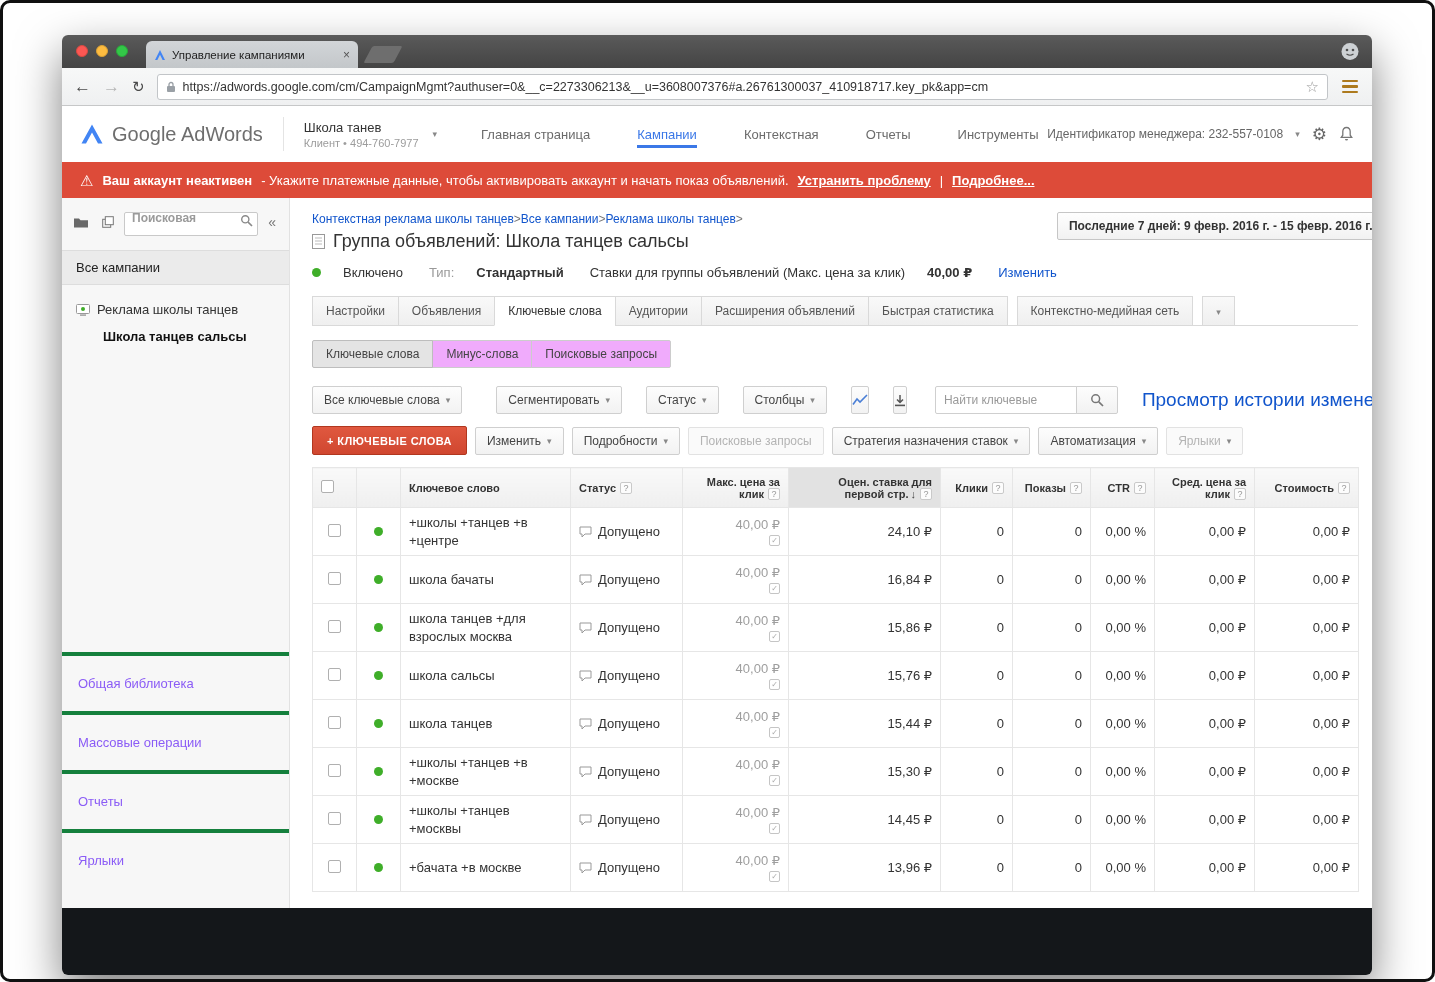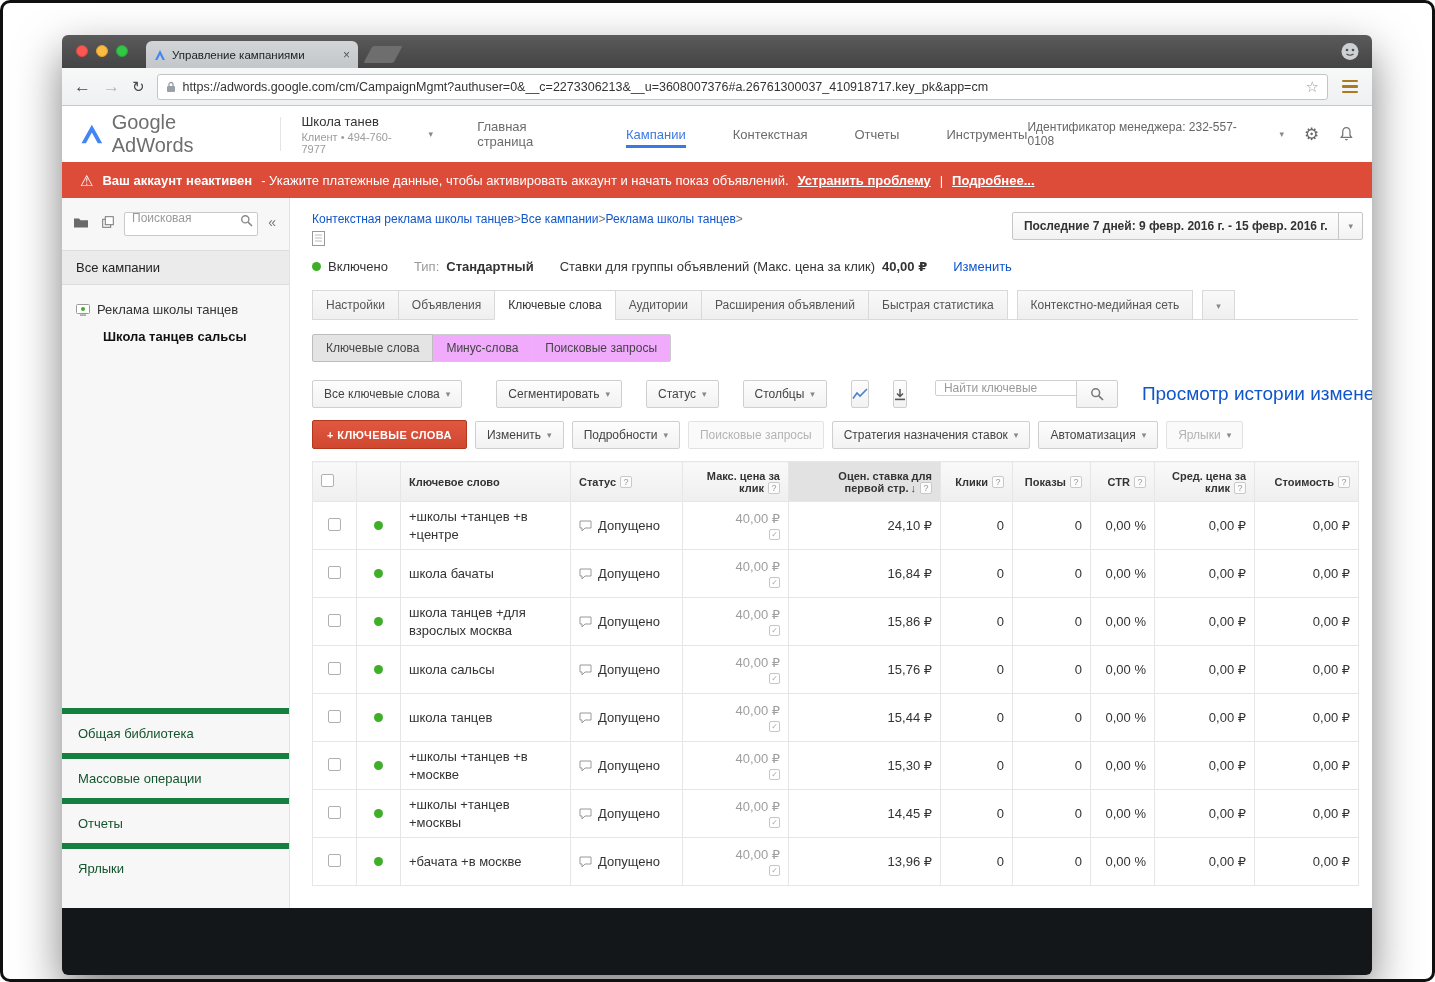--- a/index.html
+++ b/index.html
@@ -51,67 +51,67 @@
   .logo { display:flex; align-items:center; gap:8px; cursor:pointer; }
   .logo-text { font-size:20px; color:#6e6e6e; }
   .hdr-div { width:1px; height:34px; background:#e4e4e4; margin:0 20px; }
   .acct-name { font-size:13px; color:#333; }
   .acct-meta { font-size:11px; color:#9c9c9c; margin-top:2px; }
   .caret { font-size:9px; color:#888; }
   .acct-caret { margin-left:14px; cursor:pointer; }
   .gnav { display:flex; gap:47px; margin-left:44px; align-items:center; height:100%; }
   .gnav-item { font-size:13px; color:#6b6b6b; cursor:pointer; padding:6px 0; }
   .gnav-item.active { color:#3b78e7; border-bottom:3px solid #3b78e7; padding-bottom:3px; }
-  .hdr-right { margin-left:auto; display:flex; align-items:center; gap:20px; }
+  .hdr-right { margin-left:auto; display:flex; align-items:center; gap:12px; }
   .manager { font-size:12px; color:#666; cursor:pointer; }
   .gear { font-size:17px; color:#666; cursor:pointer; line-height:1; }
 
   
   .banner { height:36px; background:#dd4b39; color:#fff; display:flex; align-items:center;
     padding:0 18px; gap:9px; font-size:13px; flex:none; }
   .warn { font-size:15px; line-height:1; }
   .banner b { font-weight:bold; }
   .banner .blink { font-weight:bold; text-decoration:underline; cursor:pointer; }
 
   
   .body-row { flex:1; display:flex; min-height:0; }
 
   .sidebar { width:228px; flex:none; background:#f7f7f7; border-right:1px solid #e2e2e2;
     display:flex; flex-direction:column; }
   .side-top { display:flex; align-items:center; gap:5px; padding:10px 8px 8px; }
   .icon-btn { width:22px; height:20px; display:flex; align-items:center; justify-content:center; cursor:pointer; }
   .side-search { flex:1; position:relative; }
   .side-search input { width:100%; height:24px; border:1px solid #c9c9c9; border-radius:2px;
     padding:0 22px 12px 7px; font-size:12px; color:#333; background:#fff;
-    font-family:"Liberation Sans","DejaVu Sans",sans-serif; }
+    font-family:"Liberation Sans","DejaVu Sans",sans-serif;font-weight:bold; }
   .side-search input::placeholder { color:#9a9a9a; }
   .side-mag { position:absolute; right:5px; top:5px; }
   .collapse-btn { font-size:14px; color:#777; padding:0 5px; cursor:pointer; }
   .all-campaigns { margin-top:6px; padding:9px 14px; font-size:13px; color:#222;
     background:#ebebeb; border-top:1px solid #ddd; border-bottom:1px solid #ddd; cursor:pointer; }
   .tree { padding:12px 10px 0; }
   .tree-campaign { display:flex; align-items:center; gap:7px; font-size:13px; color:#333;
     padding:5px 4px; cursor:pointer; }
   .tree-adgroup { font-size:13px; font-weight:bold; color:#111; padding:7px 4px 4px 31px; cursor:pointer; }
   .side-bottom { margin-top:auto; padding-bottom:20px; }
-  .side-link { padding:12px 16px; font-size:13px; color:#14532d; border-top:6px solid #15803d; cursor:pointer; }
+  .side-link { padding:20px 16px; font-size:13px; color:#8b5cf6; border-top:4px solid #15803d; cursor:pointer; }
 
   .main { flex:1; background:#fff; padding:14px 14px 0 22px; overflow:hidden; }
   .head-row { display:flex; justify-content:space-between; align-items:flex-start; }
   .breadcrumb { font-size:12px; color:#777; display:flex; align-items:flex-end; }
   .crumb { color:#1155cc; cursor:pointer; }
   .date-btn { display:flex; align-items:stretch; border:1px solid #c6c6c6; border-radius:2px;
     background:linear-gradient(#fefefe,#f2f2f2); cursor:pointer; }
   .date-text { padding:6px 11px; font-size:12px; font-weight:bold; color:#333; white-space:nowrap; }
   .date-caret { border-left:1px solid #c6c6c6; display:flex; align-items:center; padding:0 9px; }
 
   .title-row { display:flex; align-items:center; gap:8px; margin-top:5px; }
   .page-title { font-size:18px; color:#333; }
   .status-row { display:flex; align-items:center; gap:26px; margin-top:13px; font-size:13px; color:#333; }
-  .st-item { display:flex; align-items:center; gap:7px; white-space:nowrap; }
+  .st-item { display:flex; align-items:center; gap:22px; white-space:nowrap; }
   .sdot { width:9px; height:9px; border-radius:50%; background:#3fae29; flex:none; }
   .muted { color:#999; }
   .blue-link { color:#1155cc; cursor:pointer; }
   b.v { font-weight:bold; }
 
   .tabs-row { margin-top:16px; display:flex; align-items:flex-end; border-bottom:1px solid #d9d9d9; }
   .tab-item { padding:7px 13px; font-size:12px; color:#555; cursor:pointer; white-space:nowrap;
     background:linear-gradient(#f9f9f9,#efefef); border:1px solid #d9d9d9; margin-right:-1px; margin-bottom:-1px; }
   .tab-item.active { background:#fff; border-bottom:1px solid #fff; color:#333; }
   .tab-item.gap { margin-left:10px; }
@@ -125,21 +125,21 @@
   .subtab.active { background:#e4e4e4; border-color:#bdbdbd; position:relative; z-index:1; }
 
   .filter-row { margin-top:18px; display:flex; align-items:center; gap:24px; }
   .gbtn { height:28px; display:inline-flex; align-items:center; gap:6px; padding:0 11px;
     font-size:12px; color:#444; background:linear-gradient(#fdfdfd,#f2f2f2);
     border:1px solid #cfcfcf; border-radius:2px; cursor:pointer; white-space:nowrap; }
   .gbtn.disabled { color:#b4b4b4; background:#fafafa; border-color:#e2e2e2; cursor:default; }
   .scope { margin-right:10px; }
   .icon-gbtn { width:36px; justify-content:center; padding:0; }
   .search-wrap { display:flex; margin-left:4px; }
-  .search-wrap input { height:16px; width:142px; border:1px solid #cfcfcf; border-radius:2px 0 0 2px;
+  .search-wrap input { height:28px; width:142px; border:1px solid #cfcfcf; border-radius:2px 0 0 2px;
     padding:0 8px; font-size:12px; color:#333; font-family:"Liberation Sans","DejaVu Sans",sans-serif; }
   .search-wrap input::placeholder { color:#9a9a9a; }
   .search-go { border-radius:0 2px 2px 0; margin-left:-1px; width:42px; justify-content:center; padding:0; }
   .history-link { margin-left:auto; font-size:19px; color:#1155cc; cursor:pointer; white-space:nowrap; }
 
   .action-row { margin-top:12px; display:flex; align-items:center; gap:8px; }
   .red-btn { height:29px; padding:0 14px; display:inline-flex; align-items:center;
     background:linear-gradient(#e0583f,#d04730); border:1px solid #b1371f; border-radius:2px;
     color:#fff; font-size:11px; font-weight:bold; letter-spacing:.4px; cursor:pointer; white-space:nowrap; }
 
@@ -315,20 +315,24 @@
             <span class="crumb">Реклама школы танцев</span>
             <span>&gt;</span>
           </div>
           <div class="title-row">
             <svg width="13" height="15" viewBox="0 0 13 15">
                 <rect x="0.5" y="0.5" width="12" height="14" fill="#fff" stroke="#999"></rect>
                 <line x1="3" y1="4" x2="10" y2="4" stroke="#bbb"></line>
                 <line x1="3" y1="7" x2="10" y2="7" stroke="#bbb"></line>
                 <line x1="3" y1="10" x2="10" y2="10" stroke="#bbb"></line>
               </svg>
+            <span class="page-title">
+              <span>Группа объявлений:</span>
+              <span>Школа танцев сальсы</span>
+            </span>
           </div>
           <div class="status-row">
             <span class="st-item">
               <span class="sdot"></span>
               <span>Включено</span>
             </span>
             <span class="st-item">
               <span class="muted">Тип:</span>
               <b class="v">Стандартный</b>
             </span>

